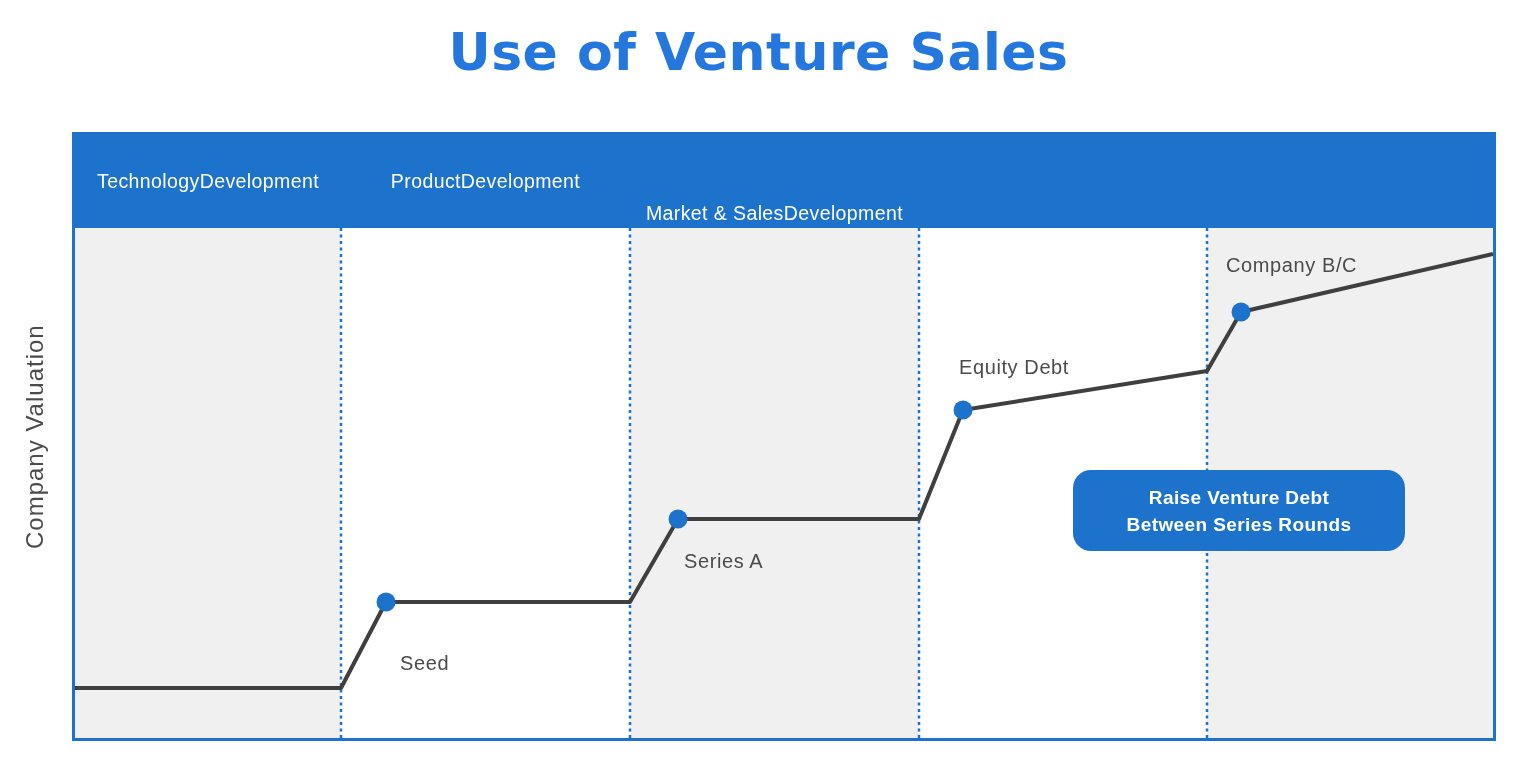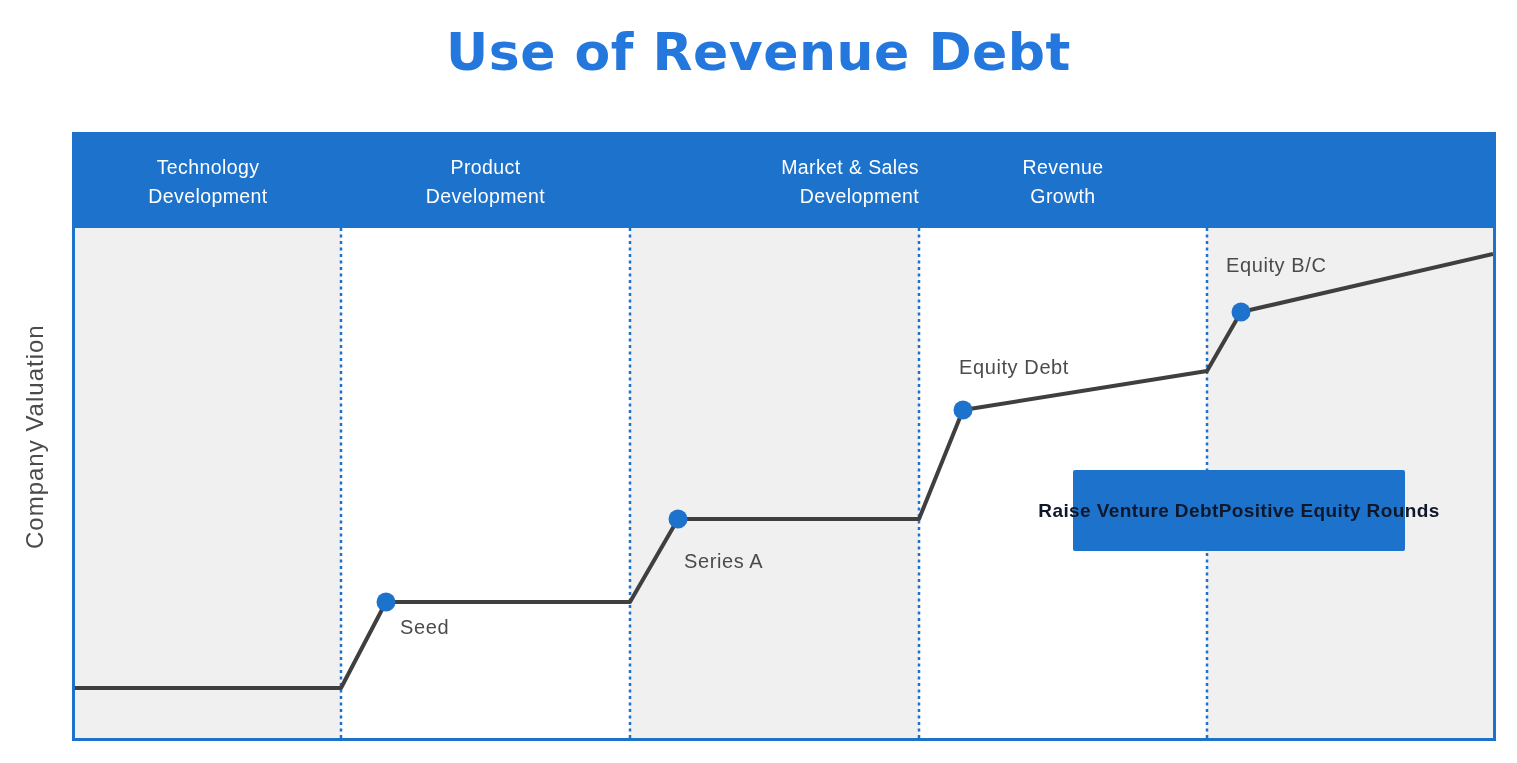--- a/index.html
+++ b/index.html
@@ -45,21 +45,21 @@
     left:72px;top:132px;
     width:1424px;height:609px;
     border:3px solid var(--brand-blue);
   }
   .header-band{
     width:1418px;height:93px;
     background:var(--brand-blue);
     display:flex;
   }
   .header-cell{
-    display:flex;flex-direction:column;
+    display:flex;
     justify-content:center;align-items:center;
     color:#ffffff;
     font-size:19.5px;
     line-height:29px;
     letter-spacing:0.4px;
     font-weight:500;
   }
   .plot{
     position:relative;
     width:1418px;height:510px;
@@ -75,79 +75,75 @@
     font-size:20px;
     letter-spacing:0.6px;
     color:var(--label-gray);
     white-space:nowrap;
   }
   .callout{
     position:absolute;
     left:998px;top:242px;
     width:332px;height:81px;
     background:var(--brand-blue);
-    border-radius:2px;
-    color:#0f172a;
-    display:flex;flex-direction:row;
+    border-radius:18px;
+    color:#ffffff;
+    display:flex;flex-direction:column;
     align-items:center;justify-content:center;
     font-size:19px;
     font-weight:600;
     letter-spacing:0.4px;
     line-height:27px;
     z-index:3;
     white-space:nowrap;
   }
 </style>
 </head>
 <body>
 
-<h1 class="page-title">Use of Revenue Debt</h1>
+<h1 class="page-title">Use of Venture Sales</h1>
 
 <div class="y-axis-label">Company Valuation</div>
 
 <div class="chart">
   <div class="header-band" id="header-band">
       <div class="header-cell" style="width: 266px;">
         <div>Technology</div>
         <div>Development</div>
       </div>
       <div class="header-cell" style="width: 289px; text-align: right;">
         <div>Product</div>
         <div>Development</div>
       </div>
       <div class="header-cell" style="width: 289px; align-items: flex-end;">
         <div>Market &amp; Sales</div>
         <div>Development</div>
-      </div>
-      <div class="header-cell" style="width: 288px;">
-        <div>Revenue</div>
-        <div>Growth</div>
       </div>
     </div>
   <div class="plot">
     <svg id="plot-svg" xmlns="http://www.w3.org/2000/svg" viewBox="0 0 1418 510">
         <rect x="0" y="0" width="266" height="510" fill="#f0f0f1"></rect>
         <rect x="266" y="0" width="289" height="510" fill="#ffffff"></rect>
         <rect x="555" y="0" width="289" height="510" fill="#f0f0f1"></rect>
         <rect x="844" y="0" width="288" height="510" fill="#ffffff"></rect>
         <rect x="1132" y="0" width="286" height="510" fill="#f0f0f1"></rect>
         <line x1="266" x2="266" y1="0" y2="510" stroke="#1d72cb" stroke-width="2.5" stroke-dasharray="3 3.5"></line>
         <line x1="555" x2="555" y1="0" y2="510" stroke="#1d72cb" stroke-width="2.5" stroke-dasharray="3 3.5"></line>
         <line x1="844" x2="844" y1="0" y2="510" stroke="#1d72cb" stroke-width="2.5" stroke-dasharray="3 3.5"></line>
         <line x1="1132" x2="1132" y1="0" y2="510" stroke="#1d72cb" stroke-width="2.5" stroke-dasharray="3 3.5"></line>
         <polyline points="0,460 266,460 311,374 555,374 603,291 844,291 888,182 1132,143 1166,84 1418,26" fill="none" stroke="#3f3f3f" stroke-width="4" stroke-linejoin="round"></polyline>
         <circle cx="311" cy="374" r="9.5" fill="#1d72cb"></circle>
         <circle cx="603" cy="291" r="9.5" fill="#1d72cb"></circle>
         <circle cx="888" cy="182" r="9.5" fill="#1d72cb"></circle>
         <circle cx="1166" cy="84" r="9.5" fill="#1d72cb"></circle>
       </svg>
     <div id="labels-layer">
-        <span class="milestone" style="left: 325px; top: 388px;">Seed</span>
+        <span class="milestone" style="left: 325px; top: 424px;">Seed</span>
         <span class="milestone" style="left: 601px; top: 322px; margin-left: 8px;">Series A</span>
         <span class="milestone" style="left: 884px; top: 128px;">Equity Debt</span>
-        <span class="milestone" style="left: 1151px; top: 26px;">Equity B/C</span>
+        <span class="milestone" style="left: 1151px; top: 26px;">Company B/C</span>
       </div>
     <div class="callout">
       <span>Raise Venture Debt</span>
-      <span>Positive Equity Rounds</span>
+      <span>Between Series Rounds</span>
     </div>
   </div>
 </div>
 
 </body></html>

